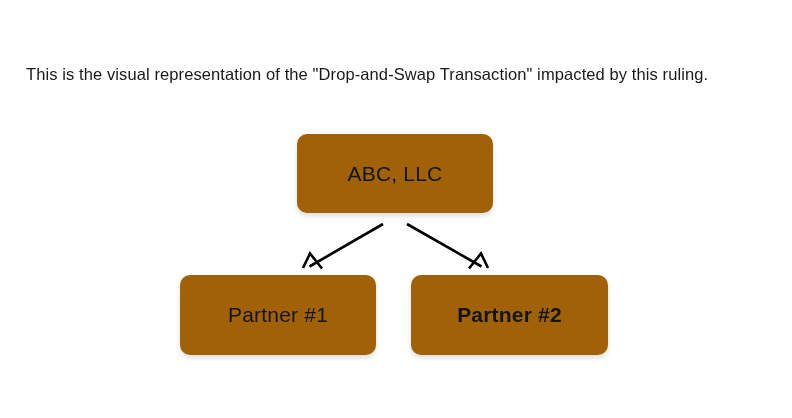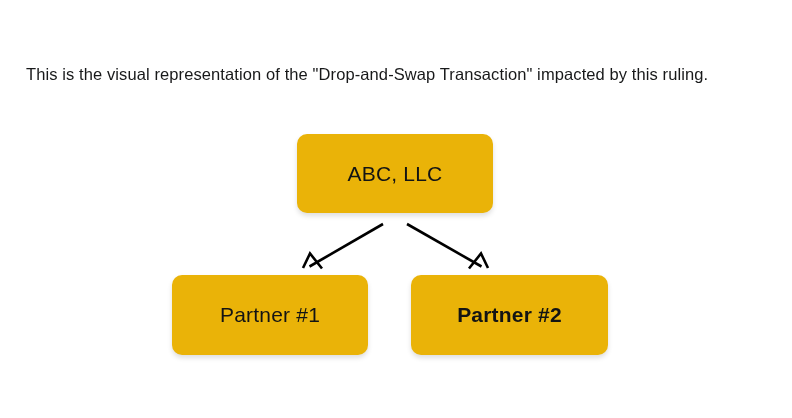--- a/index.html
+++ b/index.html
@@ -31,40 +31,40 @@
     letter-spacing: 0.1px;
     white-space: nowrap;
   }
 
   
   .node {
     position: absolute;
     display: flex;
     align-items: center;
     justify-content: center;
-    background: #eab308;
+    background: #a16207;
     border-radius: 10px;
     box-shadow: 0 3px 5px rgba(0, 0, 0, 0.13);
     box-sizing: border-box;
   }
   .node-label {
     font-size: 21px;
     color: #131414;
     letter-spacing: 0.2px;
     white-space: nowrap;
   }
 
   #node-abc {
     left: 297px;
     top: 134px;
     width: 196px;
     height: 79px;
   }
   #node-partner-1 {
-    left: 172px;
+    left: 180px;
     top: 275px;
     width: 196px;
     height: 80px;
   }
   #node-partner-2 {
     left: 411px;
     top: 275px;
     width: 197px;
     height: 80px;
     font-weight: bold;

